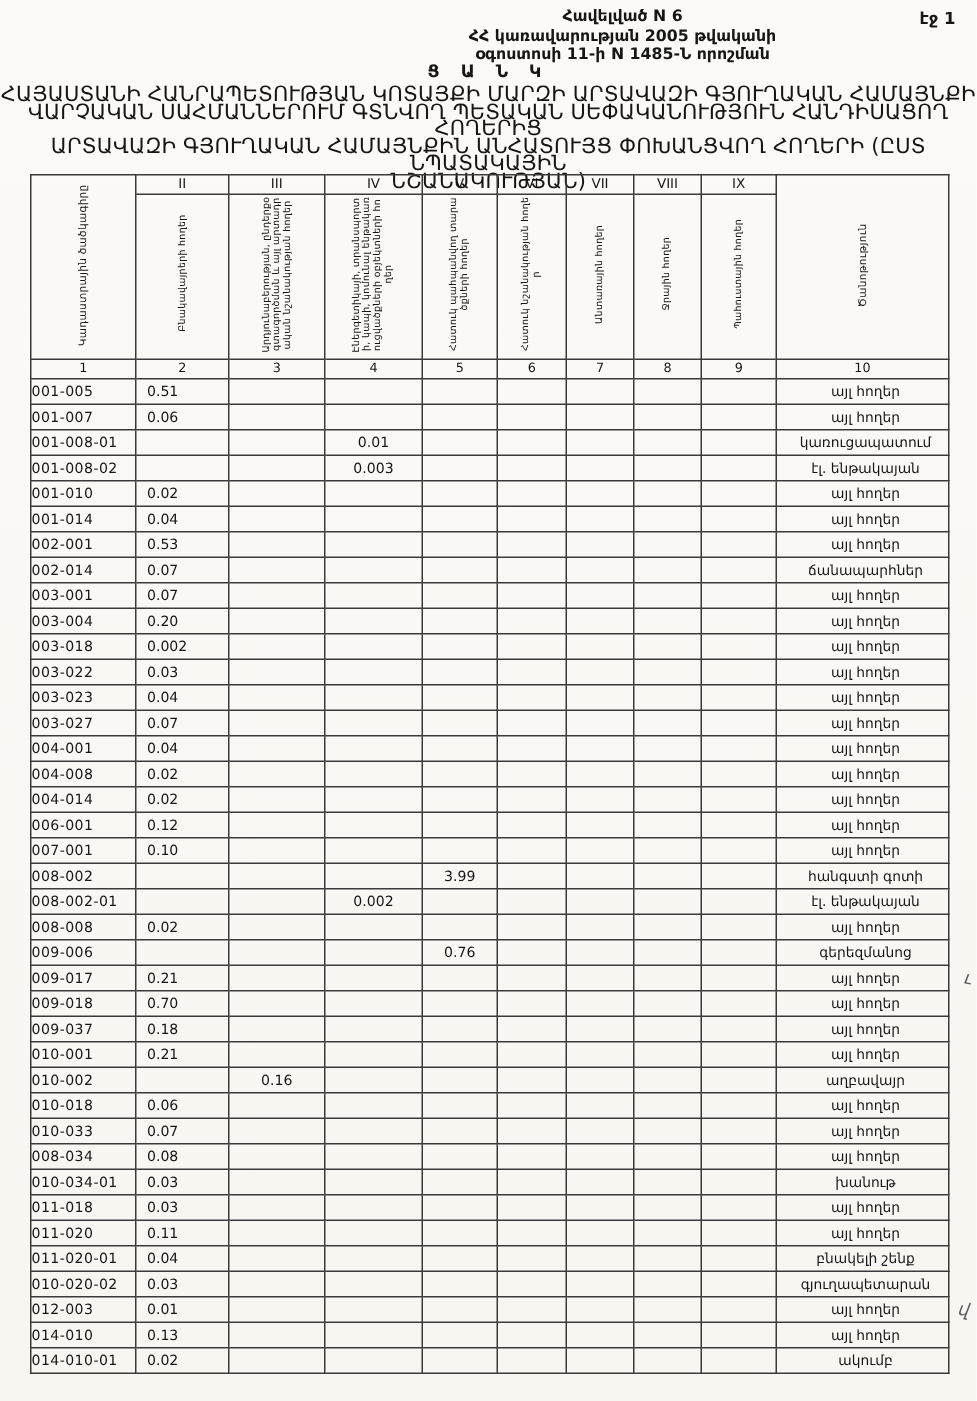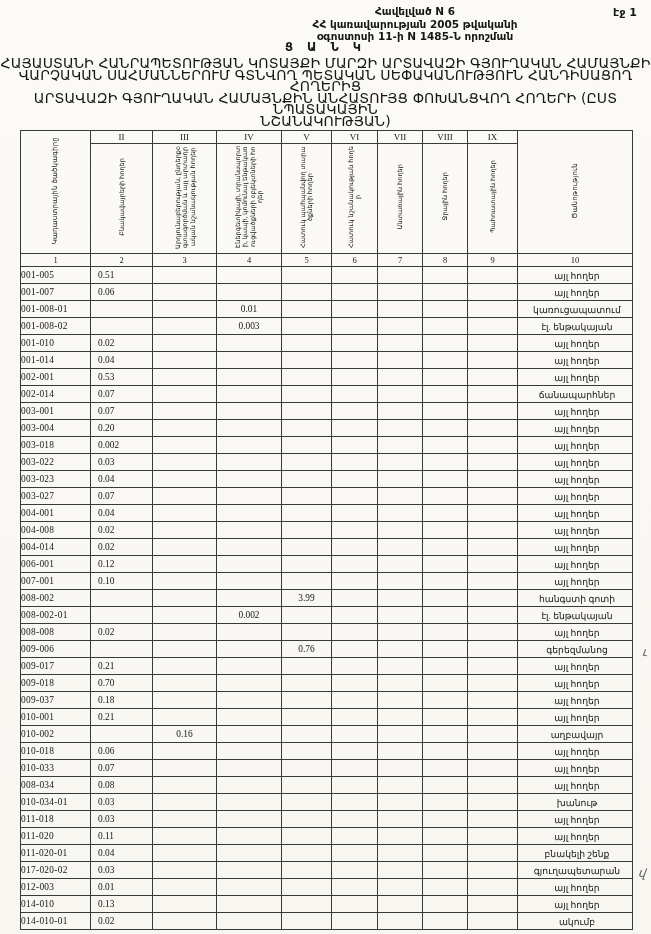--- a/index.html
+++ b/index.html
@@ -23,24 +23,23 @@
     position: absolute; top: 40px; left: 0; width: 100%;
     text-align: center;
   }
   .doc-title .heading {
     font-size: 11.5px; font-weight: 700; letter-spacing: 5px; margin-bottom: 4px;
   }
   .doc-title .line {
     font-size: 14px; line-height: 11.6px; letter-spacing: 0.1px;
   }
   table.lands {
-    position: absolute; top: 130px; left: 20px;
+    position: absolute; top: 116px; left: 20px;
     width: 612px; border-collapse: collapse; table-layout: fixed;
     border: 1.5px solid #2a2a2a;
-    font-family: Liberation Serif, serif;
   }
   table.lands th, table.lands td {
     border: 1px solid #3a3a3a; padding: 0; overflow: hidden;
     font-weight: 400; vertical-align: middle;
   }
   tr.roman-row th { height: 13px; font-size: 9px; text-align: center; }
   tr.rot-row th { height: 110px; text-align: center; }
   .vtext {
     display: inline-block;
     writing-mode: vertical-rl;
@@ -546,21 +545,21 @@
         <td class="val center"></td>
         <td class="val center"></td>
         <td class="val center"></td>
         <td class="val center"></td>
         <td class="val center"></td>
         <td class="val center"></td>
         <td class="val center"></td>
         <td class="note">բնակելի շենք</td>
       </tr>
       <tr>
-        <td class="code">017-020-02</td>
+        <td class="code">010-020-02</td>
         <td class="val left">0.03</td>
         <td class="val center"></td>
         <td class="val center"></td>
         <td class="val center"></td>
         <td class="val center"></td>
         <td class="val center"></td>
         <td class="val center"></td>
         <td class="val center"></td>
         <td class="note">գյուղապետարան</td>
       </tr>

